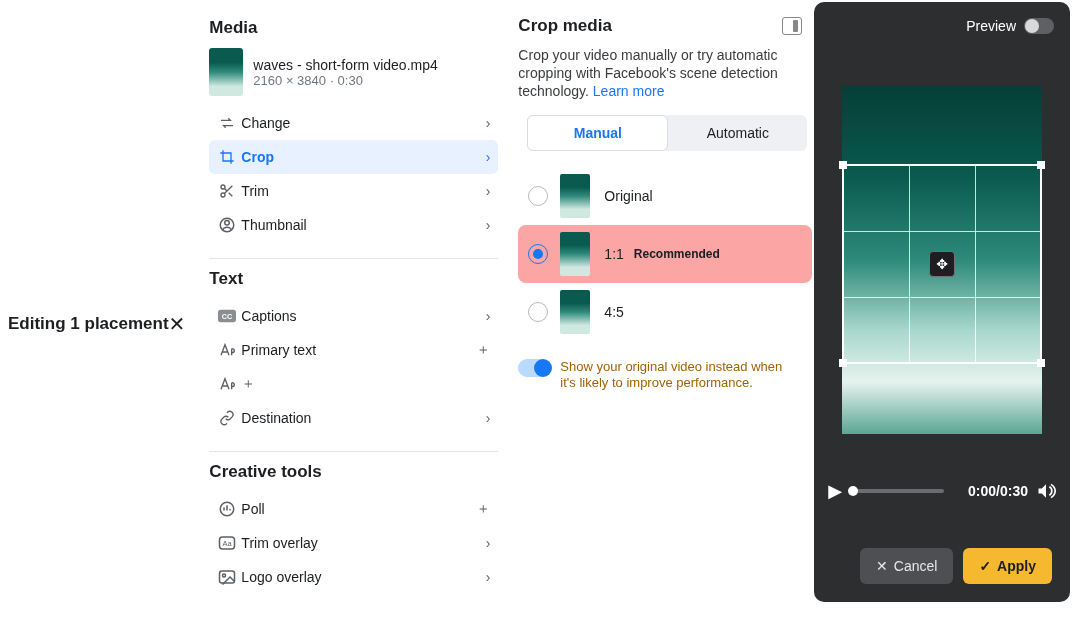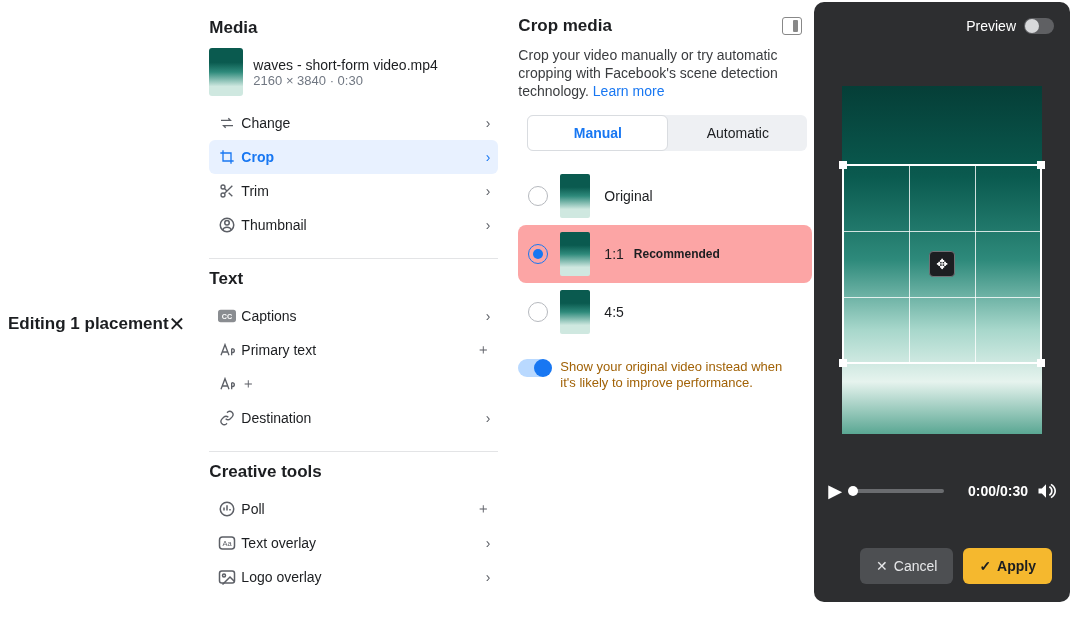--- a/index.html
+++ b/index.html
@@ -195,21 +195,21 @@
         <span class="lab">Poll</span>
         <span class="trail">＋</span>
       </div>
       <div class="list-item">
         <span class="ic">
           <svg width="18" height="16" viewBox="0 0 24 20" fill="none" stroke="currentColor" stroke-width="2">
               <rect x="2" y="2" width="20" height="16" rx="4"></rect>
               <text x="12" y="14" font-size="10" text-anchor="middle" fill="currentColor" stroke="none">Aa</text>
             </svg>
         </span>
-        <span class="lab">Text overlay</span>
+        <span class="lab">Trim overlay</span>
         <span class="trail">›</span>
       </div>
       <div class="list-item">
         <span class="ic">
           <svg width="18" height="16" viewBox="0 0 24 20" fill="none" stroke="currentColor" stroke-width="2">
               <rect x="2" y="2" width="20" height="16" rx="3"></rect>
               <circle cx="8" cy="8" r="2"></circle>
               <path d="M22 16l-6-6-10 10"></path>
             </svg>
         </span>

